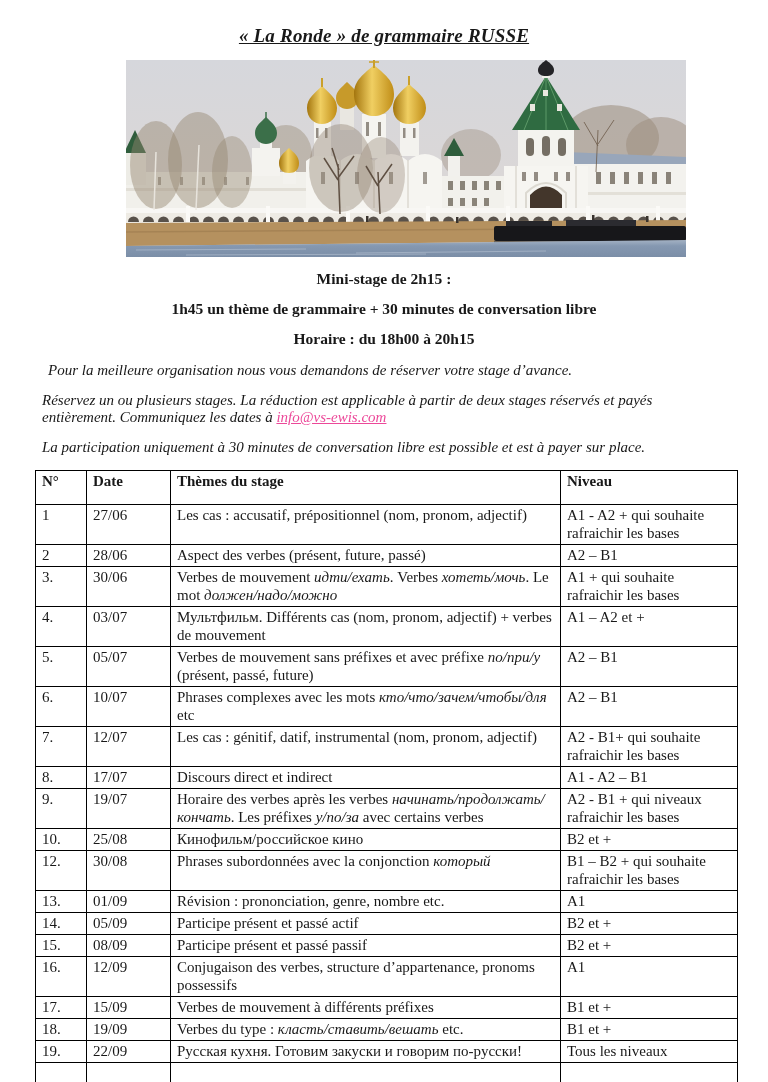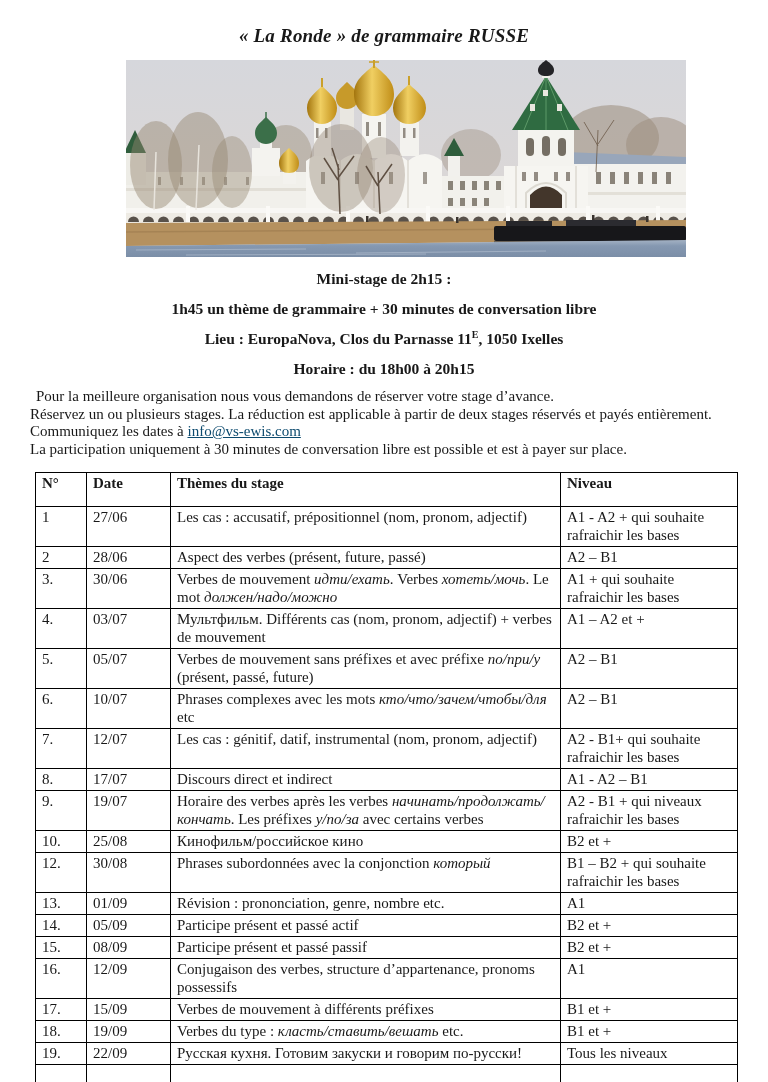--- a/index.html
+++ b/index.html
@@ -4,30 +4,30 @@
 <style>
   html,body{margin:0;padding:0;}
   body{
     width:768px;height:1082px;overflow:hidden;background:#ffffff;
     font-family:"Liberation Serif", serif;color:#181818;
     -webkit-font-smoothing:antialiased;
   }
   .page{position:relative;width:768px;height:1082px;}
   .title{
     margin:25px 0 0 0;text-align:center;
-    font-size:19px;font-weight:bold;font-style:italic;letter-spacing:.2px;
+    font-size:19px;font-weight:bold;font-style:italic;letter-spacing:.2px;text-decoration:underline;
   }
   .photo-wrap{margin:13px 0 0 126px;width:560px;height:197px;line-height:0;}
   .center-block{margin-top:11px;text-align:center;font-weight:bold;font-size:15.5px;line-height:22px;}
   .center-block p{margin:8px;}
   .center-block sup{font-size:10px;vertical-align:super;line-height:0;}
   .intro{margin:3px 30px 0 30px;font-size:15px;line-height:17.6px;width:708px;}
-  .intro p{margin:0;}
+  .intro p{margin:12px;font-style:italic;}
   .intro .p1{padding-left:6px;}
-  a.email{color:#0c4a6e;text-decoration:underline;}
+  a.email{color:#ec4899;text-decoration:underline;}
   table.stage{
     margin:14px 0 0 35px;width:702px;border-collapse:collapse;table-layout:fixed;
     font-size:15px;line-height:18px;
   }
   table.stage th,table.stage td{
     border:1.5px solid #000;vertical-align:top;text-align:left;
     padding:1px 5px 2px 6px;overflow:hidden;
   }
   table.stage th{font-weight:bold;padding-bottom:14px;}
   table.stage td i{font-style:italic;}
@@ -240,21 +240,20 @@
       </g>
       <g stroke="#6b5a48" stroke-width="1" fill="none" opacity="0.8">
         <path d="M470,112 L472,70 M472,86 L458,62 M472,84 L488,60"></path>
       </g>
     </svg>
   </div>
 
   <div class="center-block" data-name="session-info">
     <p data-name="session-duration">Mini-stage de 2h15 :</p>
     <p data-name="session-format">1h45 un thème de grammaire + 30 minutes de conversation libre</p>
-    <p data-name="session-location"><span>Lieu : EuropaNova, Clos du Parnasse 11</span><sup data-name="superscript-e">E</sup><span>, 1050 Ixelles</span></p>
     <p data-name="session-hours">Horaire : du 18h00 à 20h15</p>
   </div>
 
   <div class="intro" data-name="intro-text">
     <p class="p1" data-name="intro-line-reservation">Pour la meilleure organisation nous vous demandons de réserver votre stage d’avance.</p>
     <p data-name="intro-line-discount"><span>Réservez un ou plusieurs stages. La réduction est applicable à partir de deux stages réservés et payés entièrement. Communiquez les dates à </span><a class="email" href="#" data-name="email-link">info@vs-ewis.com</a></p>
     <p data-name="intro-line-conversation">La participation uniquement à 30 minutes de conversation libre est possible et est à payer sur place.</p>
   </div>
 
   <table class="stage" data-name="stage-table">

